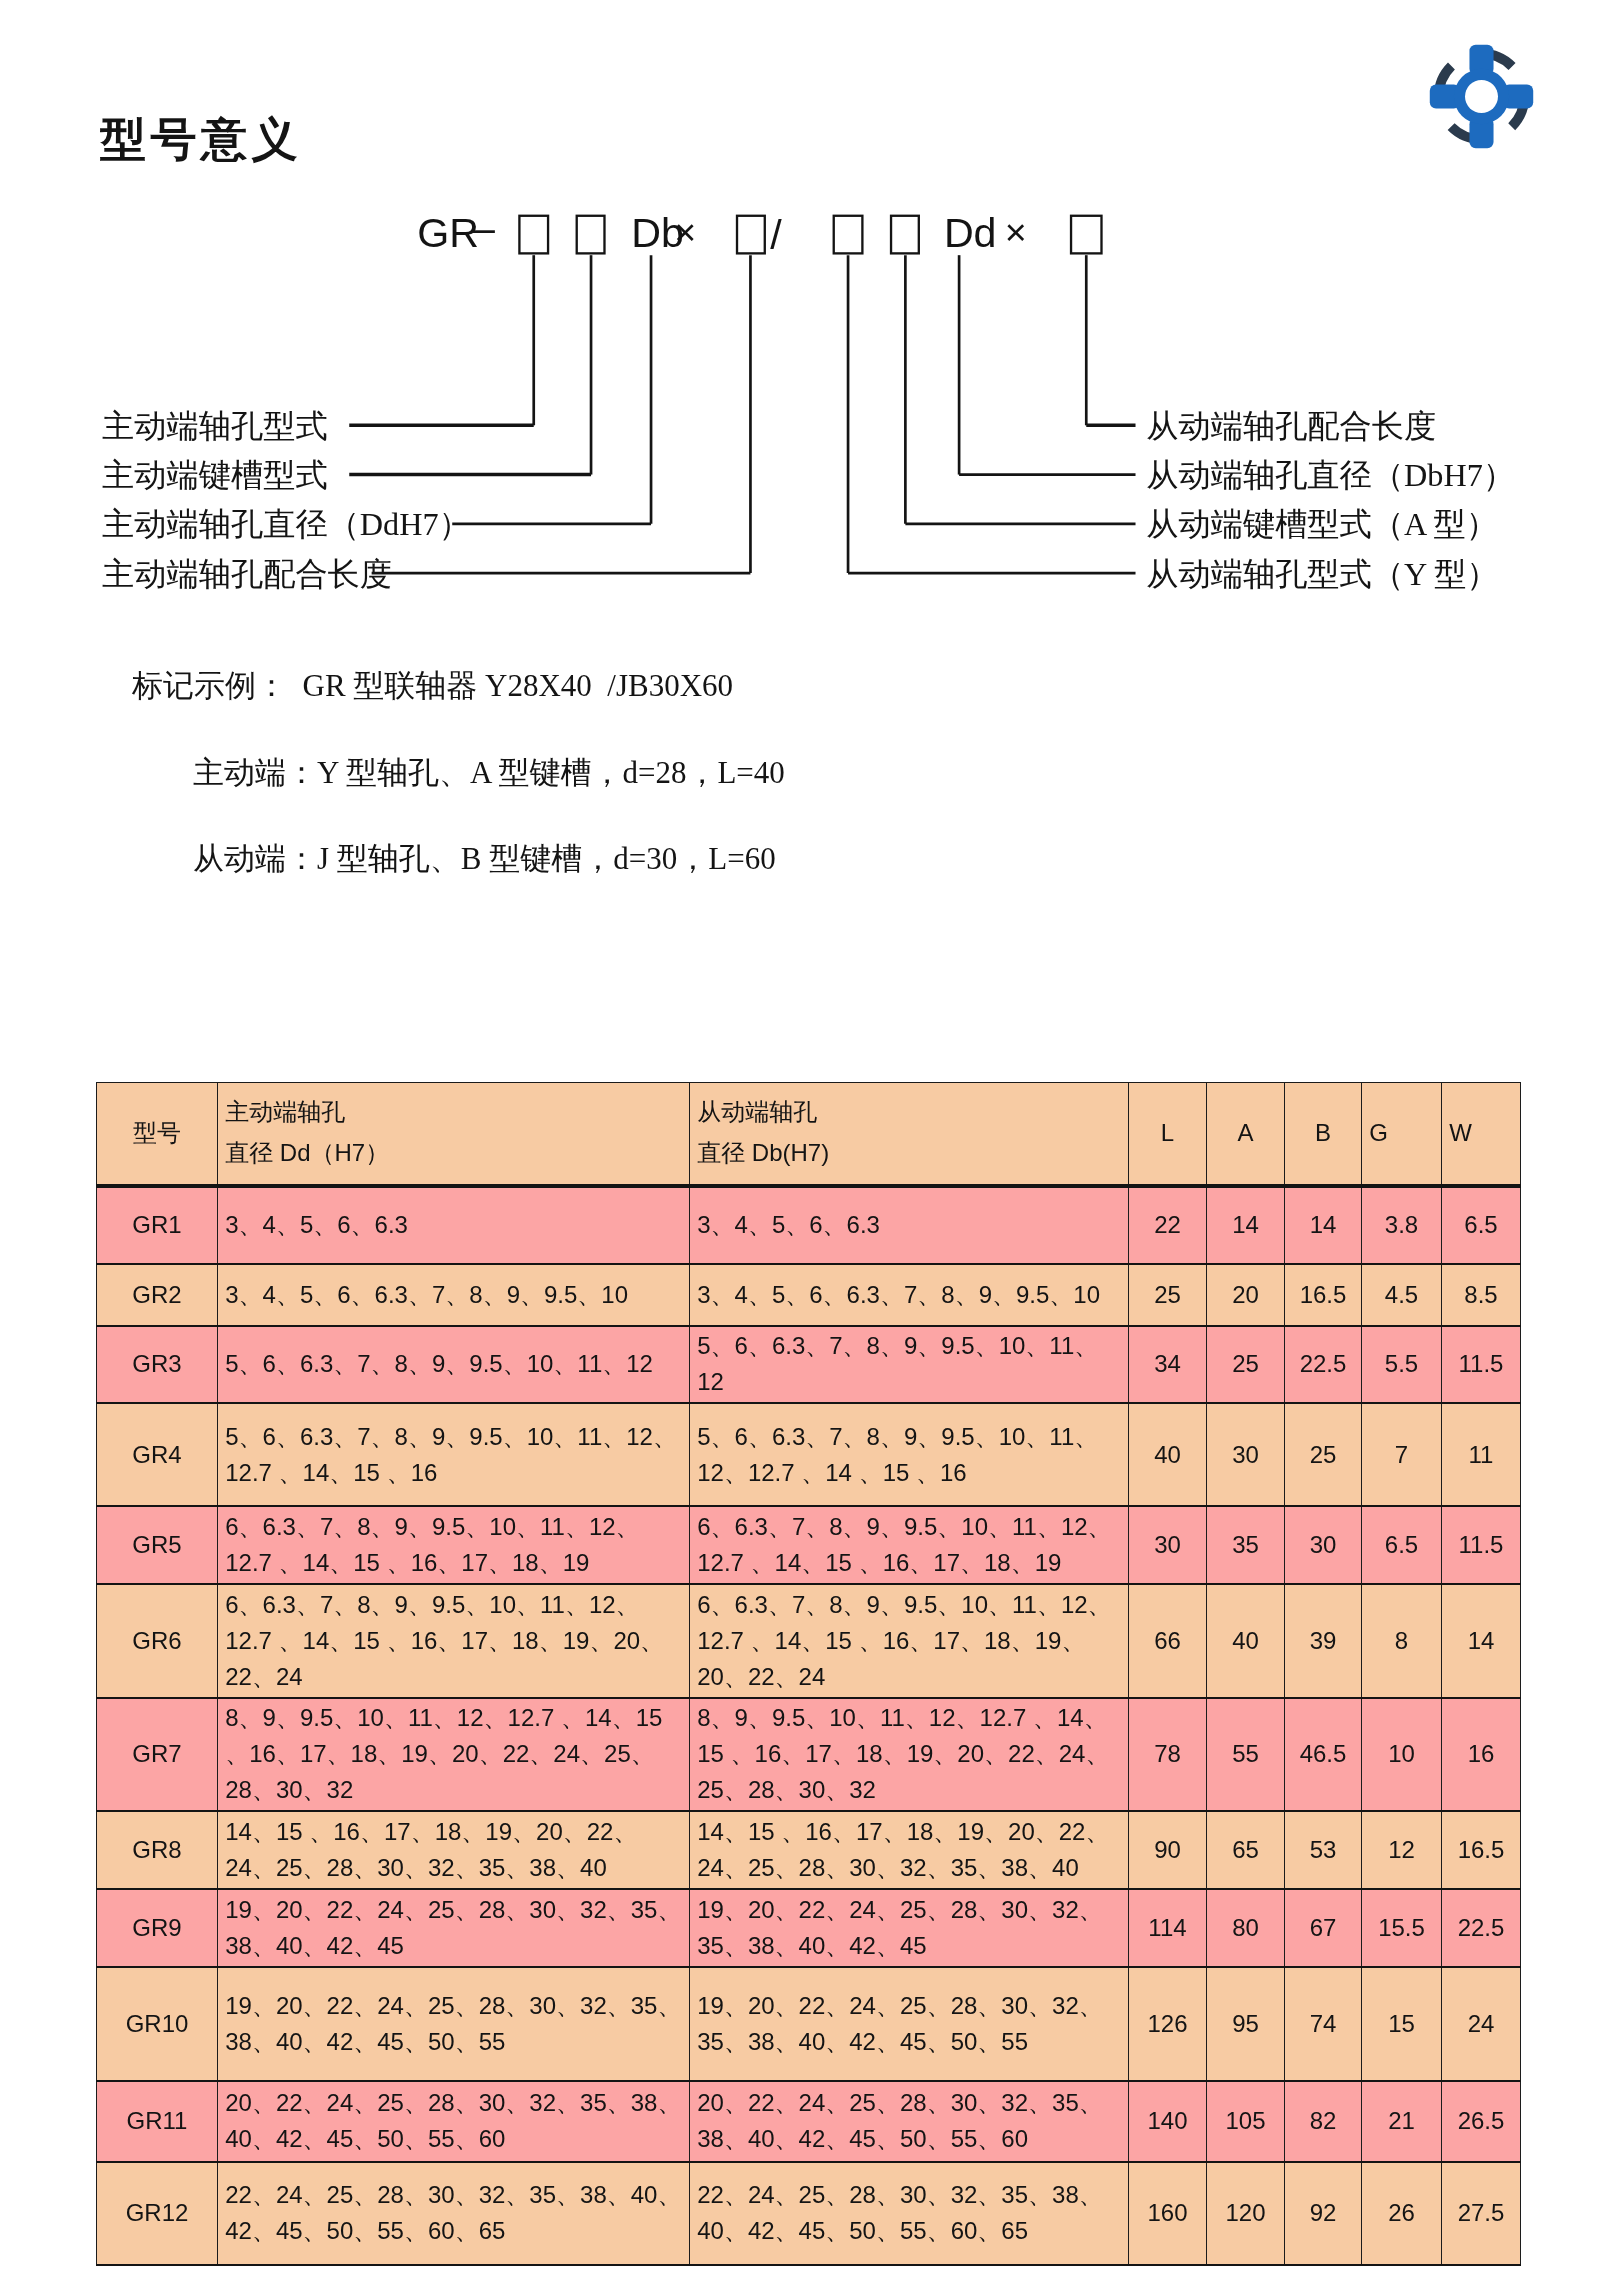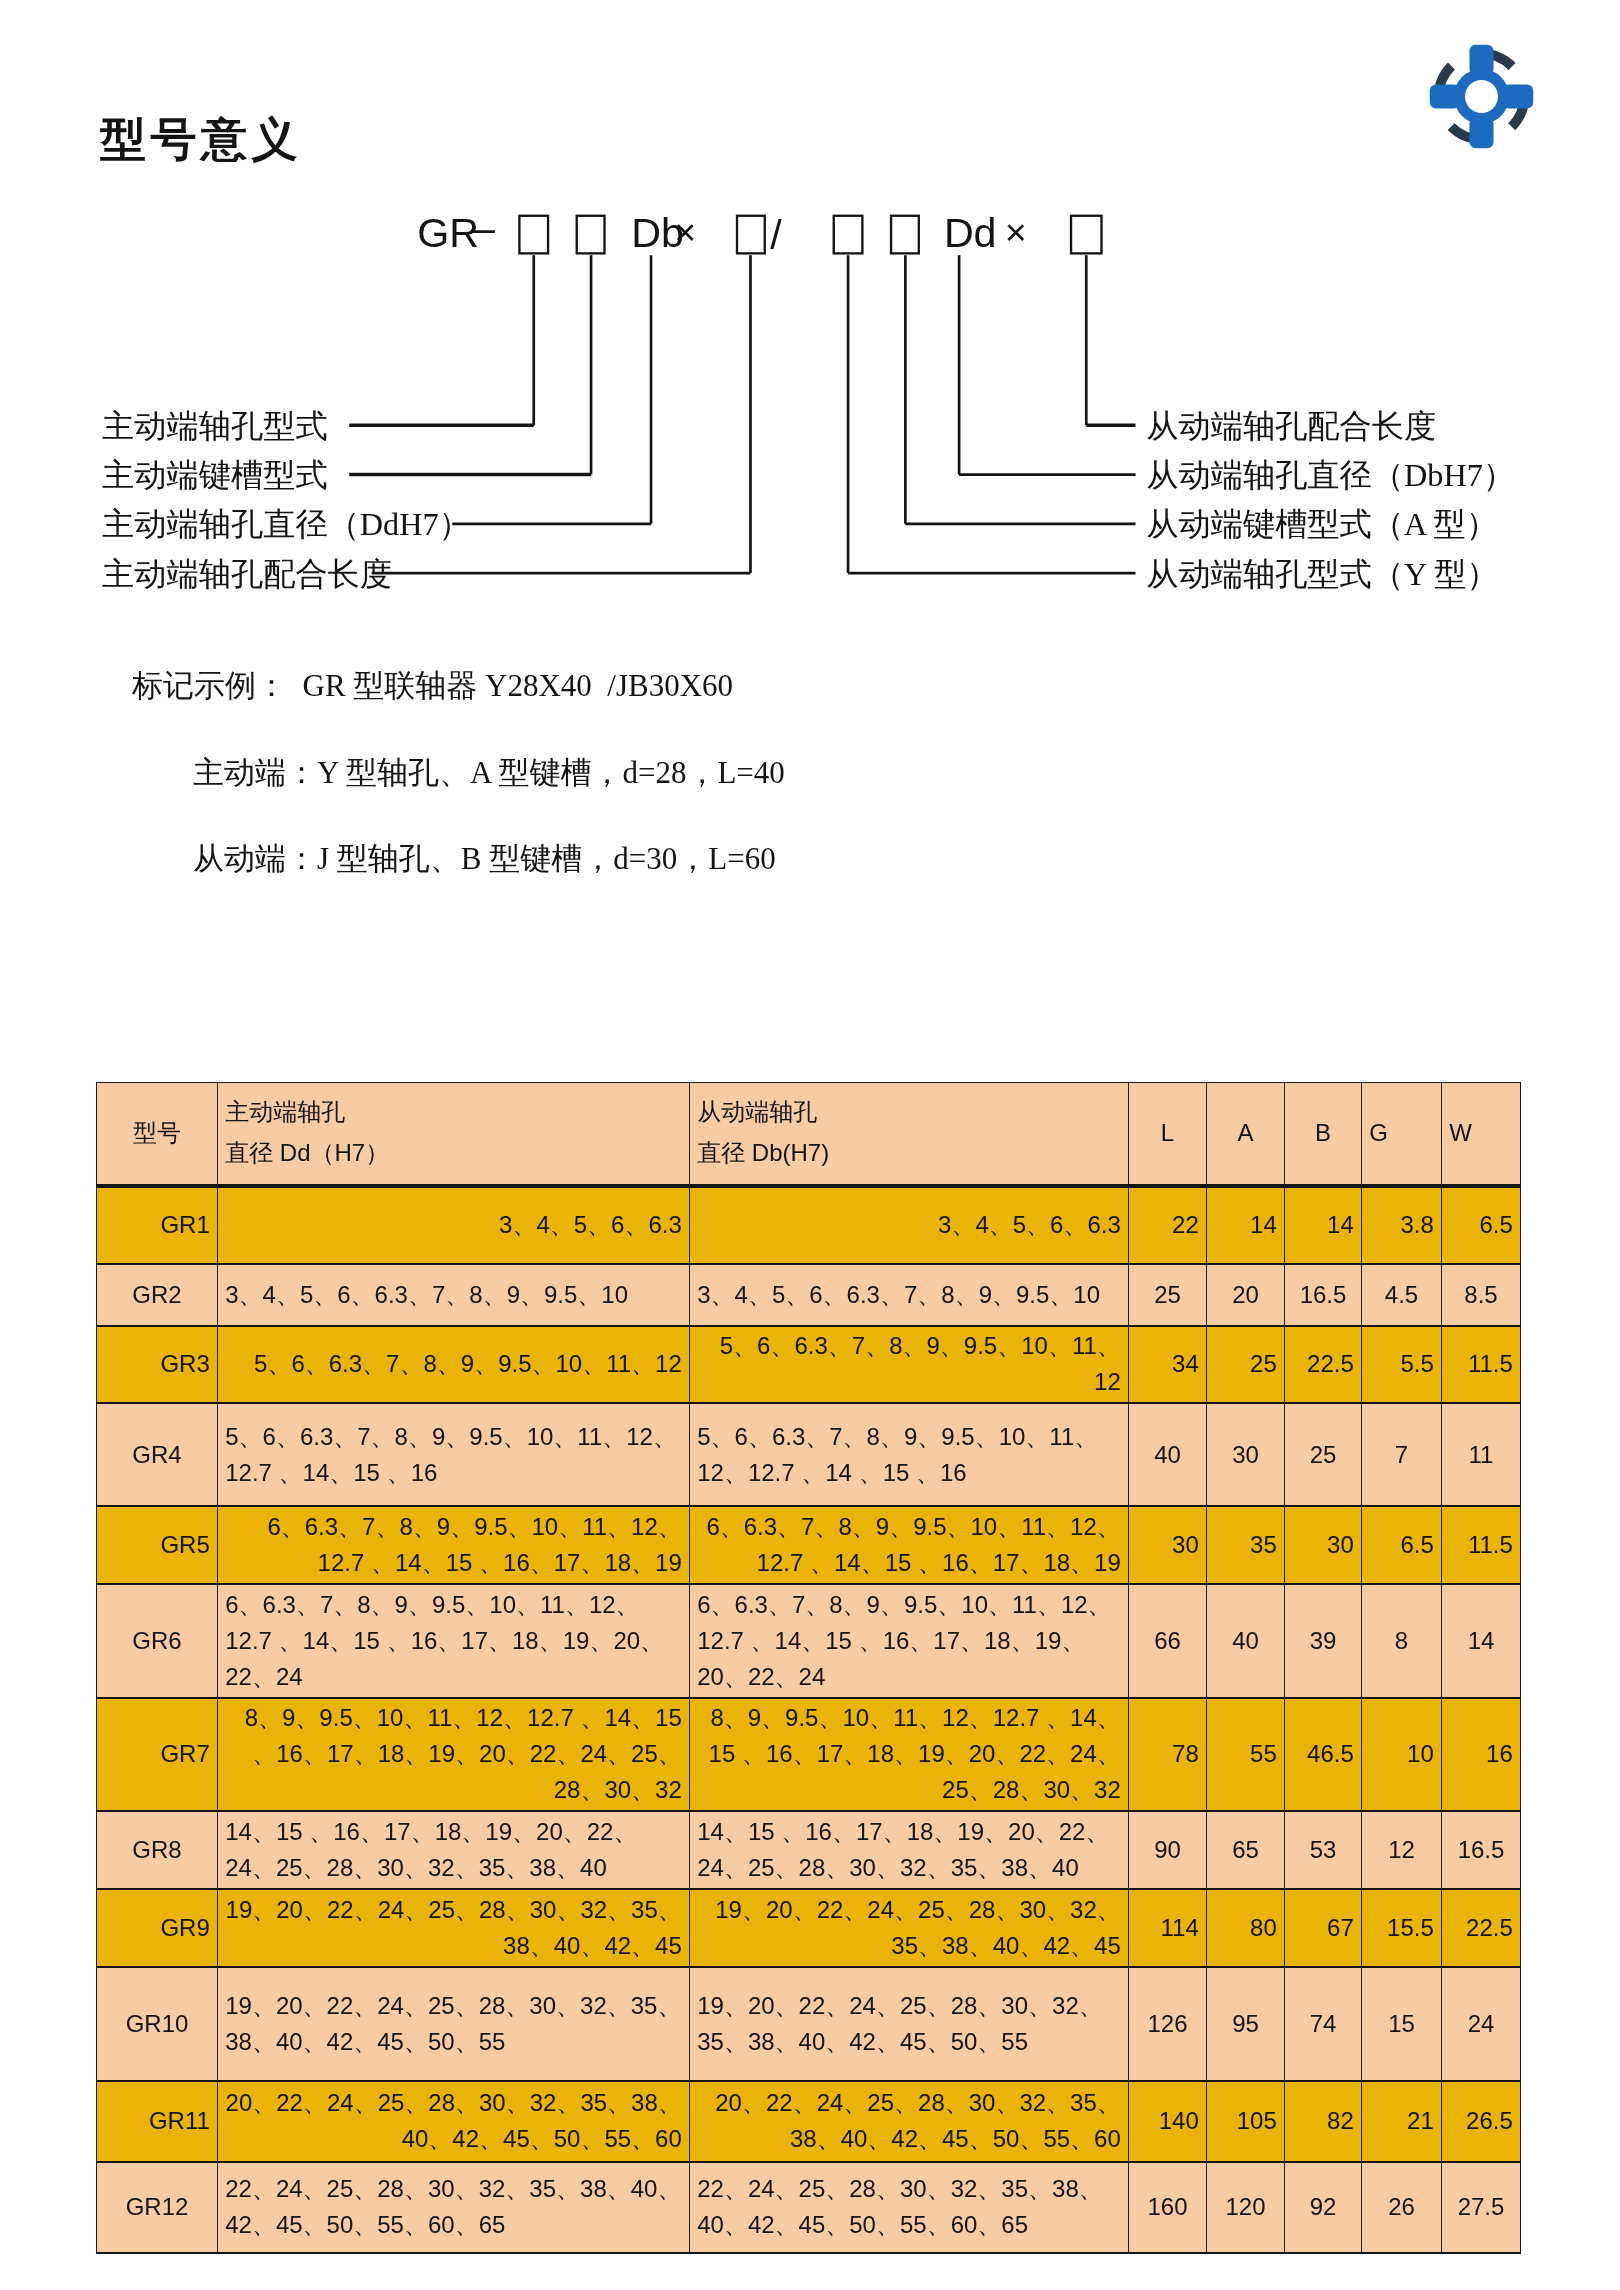--- a/index.html
+++ b/index.html
@@ -46,21 +46,21 @@
     border-right:1.8px solid #1c1c1c;
     border-top:2.7px solid #141414;
     border-bottom:2.7px solid #141414;
     padding:1.8px 7.2px;
     vertical-align:middle;
     font-weight:normal;
     line-height:1.5;
   }
   #spec-table thead th{border-bottom:4.5px solid #141414;border-top:1.8px solid #1c1c1c;}
   #spec-table .peach{background:#f7cba3;}
-  #spec-table .white{background:#eab308;text-align:right;}
+  #spec-table .white{background:#fca5a5;}
   .cell-center{text-align:center;}
   .cell-left{text-align:left;}
   .hdr-two-line div{line-height:1.7;}
 </style>
 </head>
 <body>
 
 <div id="page">
 
   <div id="doc-title">型号意义</div>
@@ -263,21 +263,21 @@
         <tr style="height: 81px;">
           <td class="white cell-center">GR11</td>
           <td class="white cell-left">20、22、24、25、28、30、32、35、38、40、42、45、50、55、60</td>
           <td class="white cell-left">20、22、24、25、28、30、32、35、38、40、42、45、50、55、60</td>
           <td class="white cell-center">140</td>
           <td class="white cell-center">105</td>
           <td class="white cell-center">82</td>
           <td class="white cell-center">21</td>
           <td class="white cell-center">26.5</td>
         </tr>
-        <tr style="height: 91px;">
+        <tr style="height: 103px;">
           <td class="peach cell-center">GR12</td>
           <td class="peach cell-left">22、24、25、28、30、32、35、38、40、42、45、50、55、60、65</td>
           <td class="peach cell-left">22、24、25、28、30、32、35、38、40、42、45、50、55、60、65</td>
           <td class="peach cell-center">160</td>
           <td class="peach cell-center">120</td>
           <td class="peach cell-center">92</td>
           <td class="peach cell-center">26</td>
           <td class="peach cell-center">27.5</td>
         </tr>
       </tbody>

